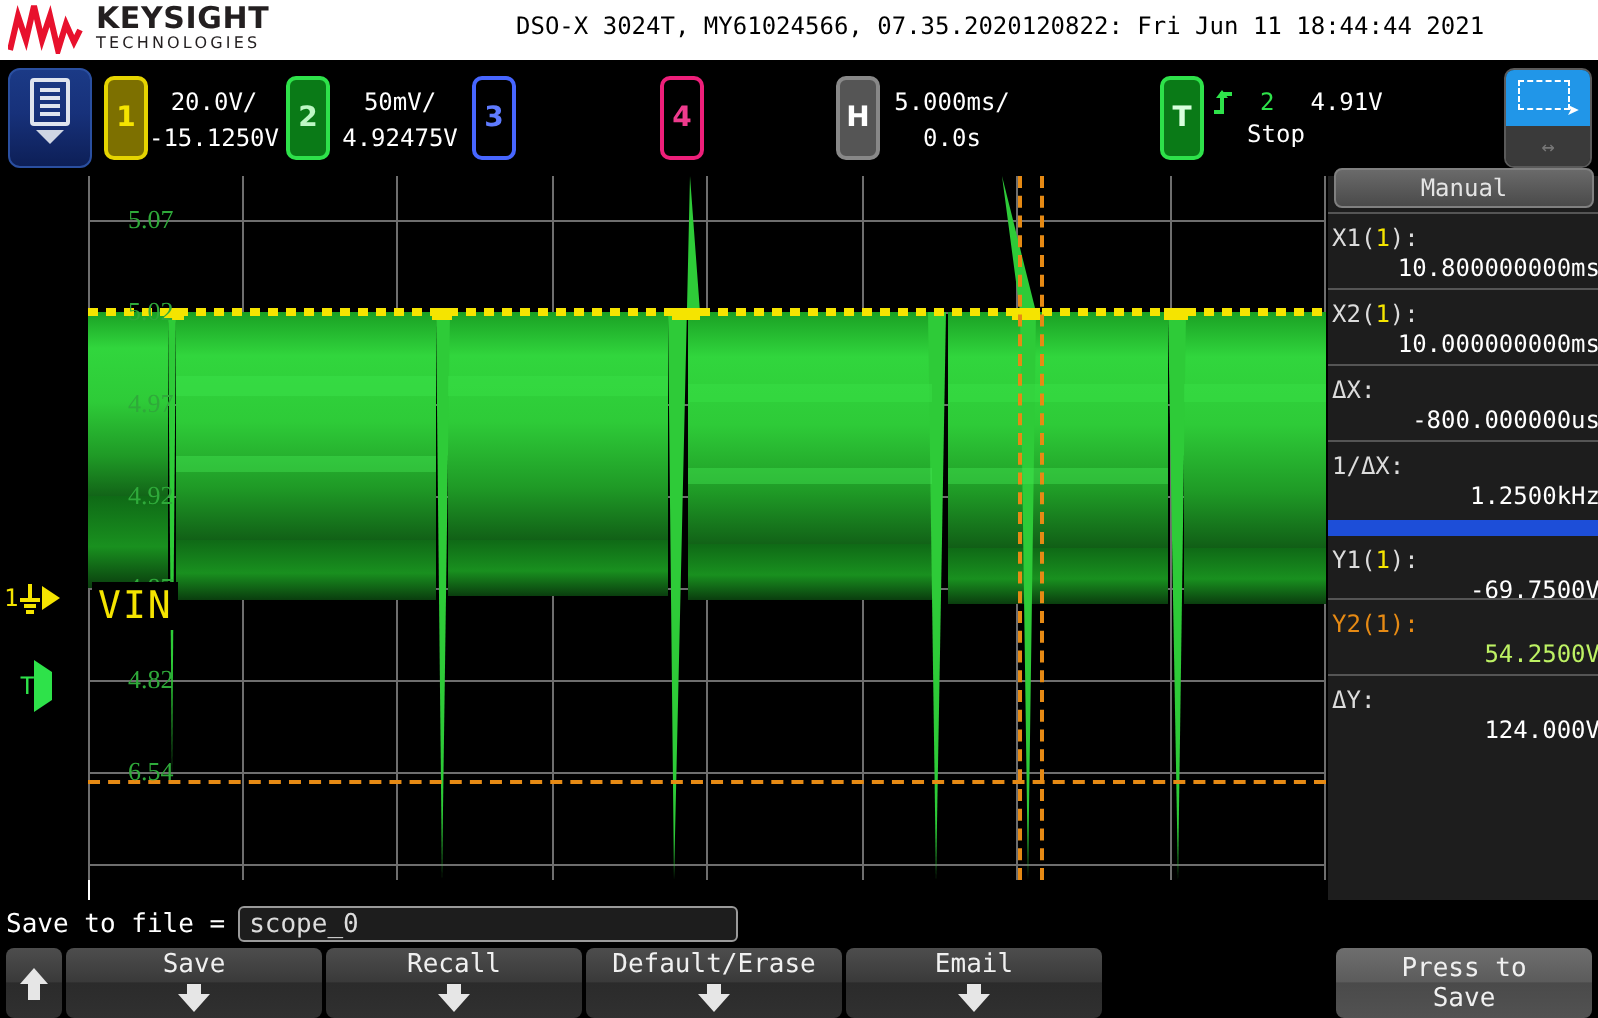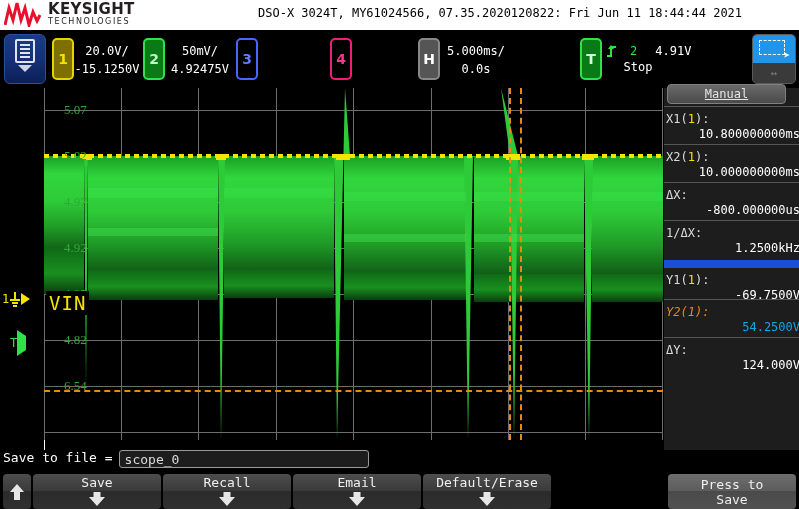--- a/index.html
+++ b/index.html
@@ -120,40 +120,40 @@
   #cur-x2 { position: absolute; left: 476px; top: 0; width: 0; height: 352px;
      border-left: 2px dashed #e68a14; }
   #cur-y1 { position: absolute; left: 0; top: 302px; width: 619px; height: 0;
      border-top: 2px dashed #e68a14; }
   
   #sidebar {
     position: absolute; left: 663px; top: 88px; width: 136px; height: 362px;
     background: #1d1d1d; border-left: 1px solid #000;
   }
   #manual-btn {
-    position: absolute; left: 3px; top: -4px; width: 119px; height: 20px;
+    position: absolute; left: 3px; top: -4px; width: 130px; height: 20px;
     background: linear-gradient(180deg,#6a6a6a,#4a4a4a); border: 1px solid #808080;
     border-radius: 4px; color: #e4e4e4;
     font-family: "DejaVu Sans Mono", monospace; font-size: 12px;
-    display: flex; align-items: center; justify-content: center; text-decoration: underline;
+    display: flex; align-items: center; justify-content: center;
   }
   .meas { position: absolute; left: 0; width: 140px; padding: 1px 4px 2px 2px;
      border-top: 1px solid #555; }
   .meas .k { font-family: "DejaVu Sans Mono", monospace; font-size: 12px; color: #dcdcdc; }
   .meas .k .cn { color: #f5e400; }
   .meas .v { font-family: "DejaVu Sans Mono", monospace; font-size: 12px; color: #ffffff;
      text-align: right; display: block; }
-  .meas.hl .k { color: #e68a14; font-style: italic; }
+  .meas.hl .k { color: #e68a14; }
   .meas.hl .k .cn { color: #e68a14; }
-  .meas.hl .v { color: #0ea5e9; }
+  .meas.hl .v { color: #bef264; }
   .meas.thick { border-top: 8px solid #1d4ed8; }
   
   #savebar {
     position: absolute; left: 0; top: 450px; width: 714px; height: 24px;
-    background: #000; display: flex; 
+    background: #000; display: flex; align-items: center;
   }
   #savebar .lbl { color: #fff; font-family: "DejaVu Sans Mono", monospace;
      font-size: 13px; margin-left: 3px; }
   #file-field {
     margin-left: 6px; width: 250px; height: 18px; background: #1d1d1d;
     border: 1px solid #9a9a9a; border-radius: 3px; color: #dcdcdc;
     font-family: "DejaVu Sans Mono", monospace; font-size: 13px;
     display: flex; align-items: center; padding-left: 5px;
   }
   #softkeys { position: absolute; left: 0; top: 474px; width: 799px; height: 35px; background: #000;
@@ -418,30 +418,30 @@
   </div>
 
   <div class="sk sk-w">
     <span>Recall</span>
     <svg class="dl-arrow" width="18" height="16" viewBox="0 0 18 16">
       <path d="M9 15 L1 6 L5.5 6 L5.5 1 L12.5 1 L12.5 6 L17 6 Z" fill="#e6e6e6"></path>
     </svg>
   </div>
 
   <div class="sk sk-w">
+    <span>Default/Erase</span>
+    <svg class="dl-arrow" width="18" height="16" viewBox="0 0 18 16">
+      <path d="M9 15 L1 6 L5.5 6 L5.5 1 L12.5 1 L12.5 6 L17 6 Z" fill="#e6e6e6"></path>
+    </svg>
+  </div>
+
+  <div class="sk sk-w">
     <span>Email</span>
     <svg class="dl-arrow" width="18" height="16" viewBox="0 0 18 16">
       <path d="M9 15 L1 6 L5.5 6 L5.5 1 L12.5 1 L12.5 6 L17 6 Z" fill="#e6e6e6"></path>
     </svg>
   </div>
 
-  <div class="sk sk-w">
-    <span>Default/Erase</span>
-    <svg class="dl-arrow" width="18" height="16" viewBox="0 0 18 16">
-      <path d="M9 15 L1 6 L5.5 6 L5.5 1 L12.5 1 L12.5 6 L17 6 Z" fill="#e6e6e6"></path>
-    </svg>
-  </div>
-
   <div class="sk" id="sk-press">
     <span>Press to</span>
     <span>Save</span>
   </div>
 </div>
 
 </body></html>

